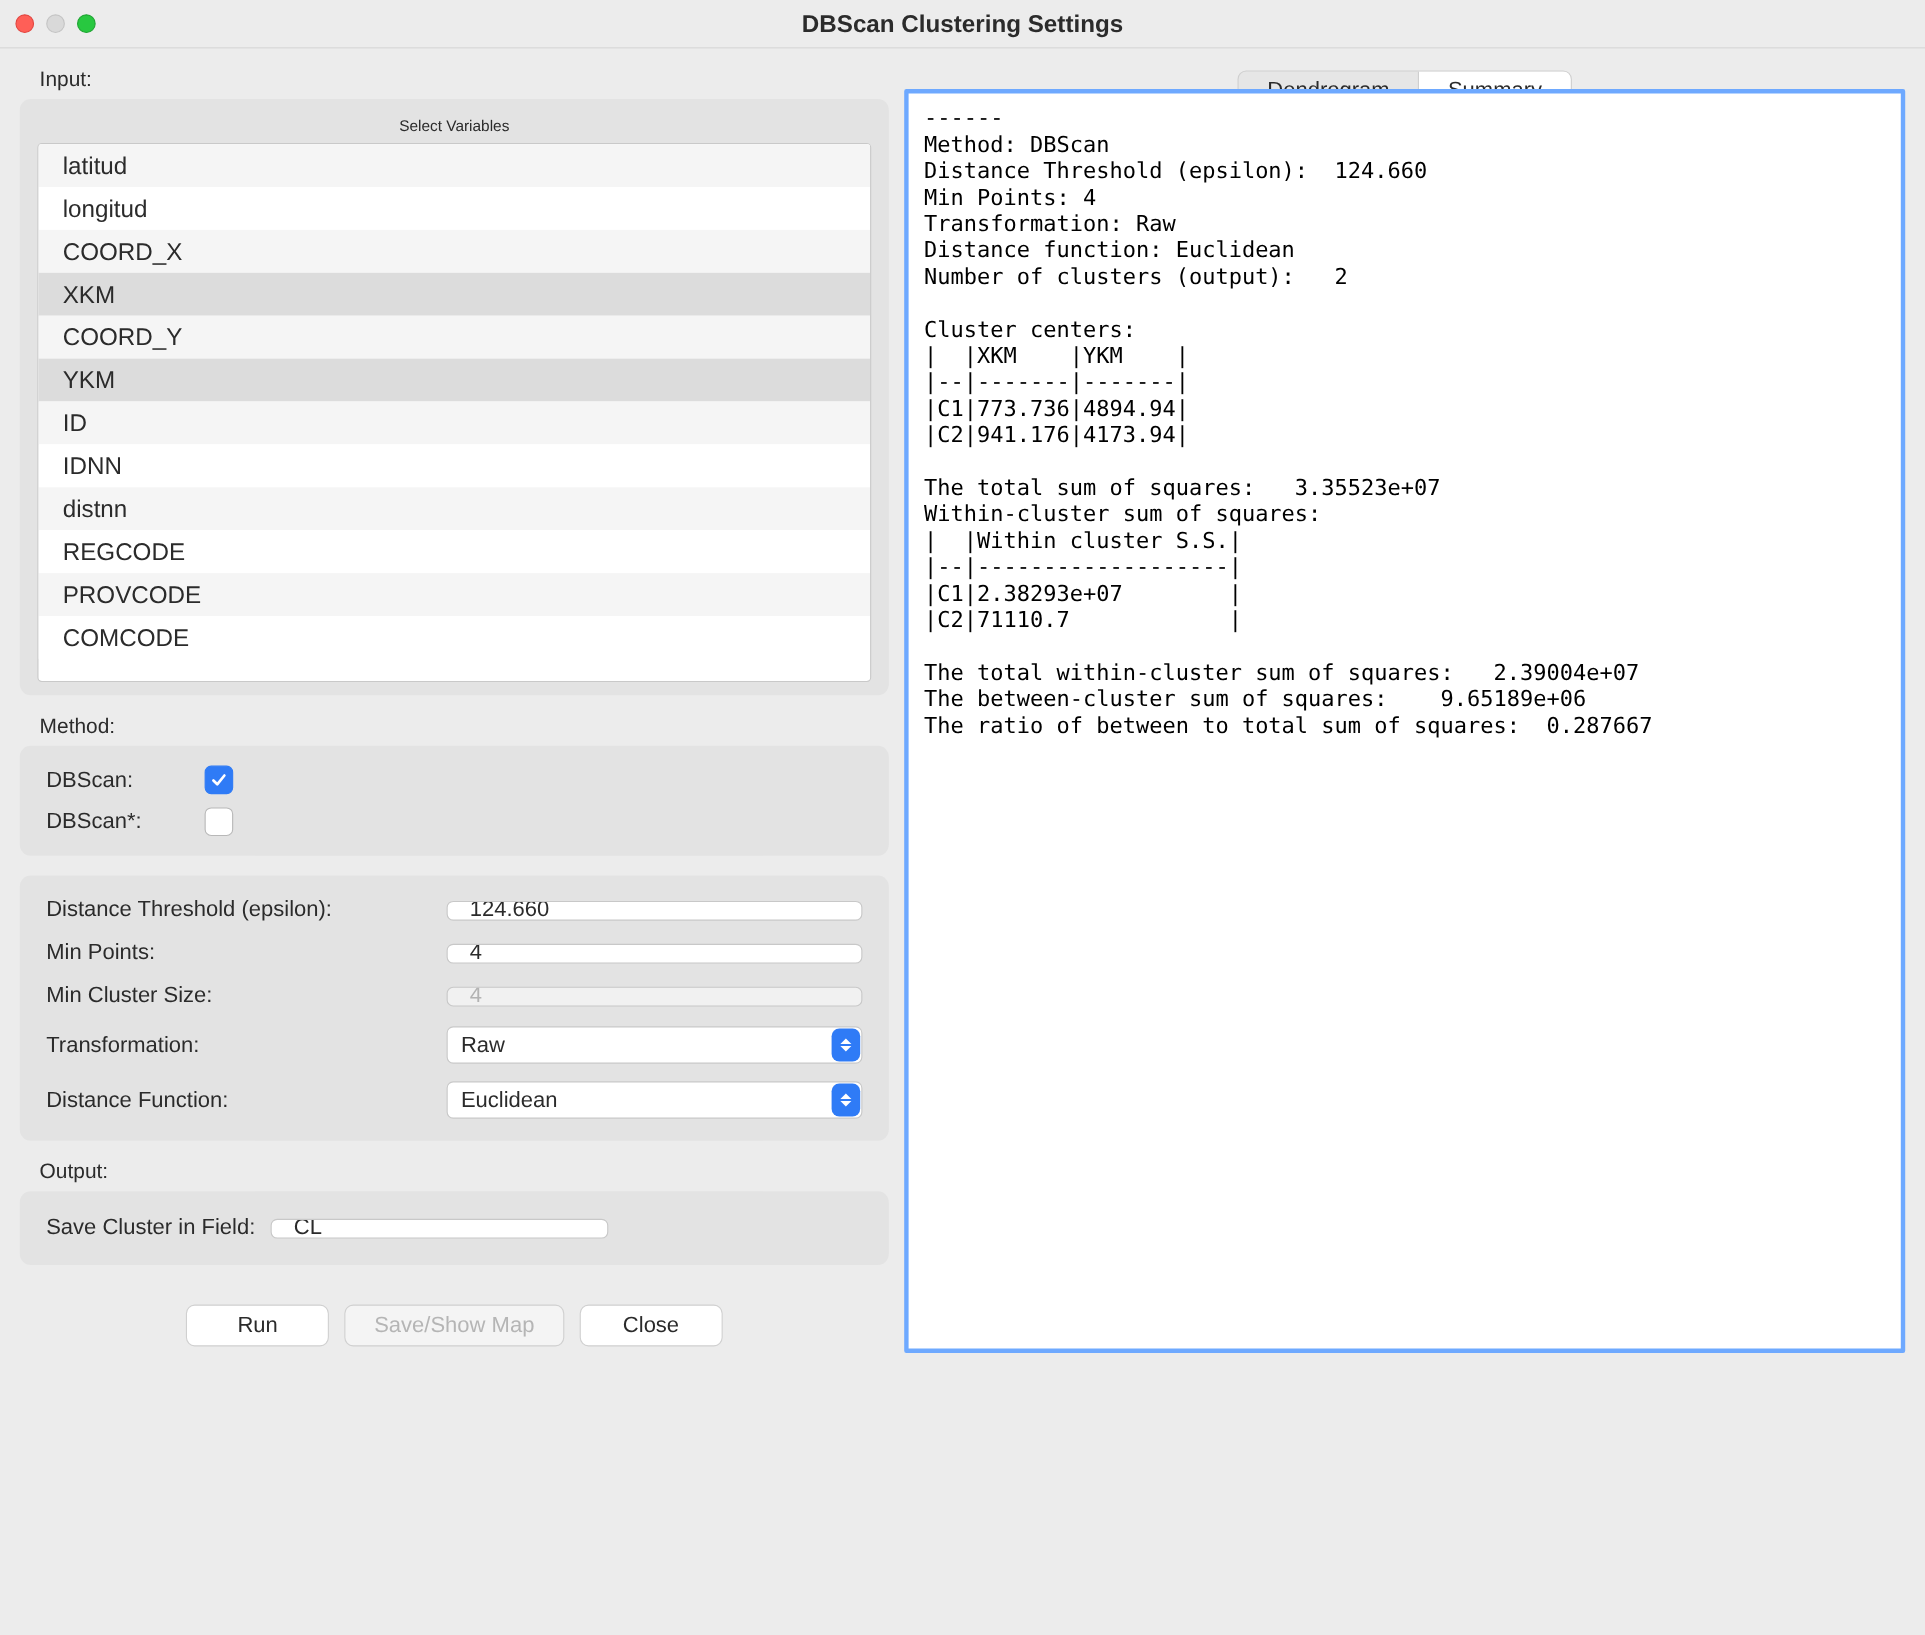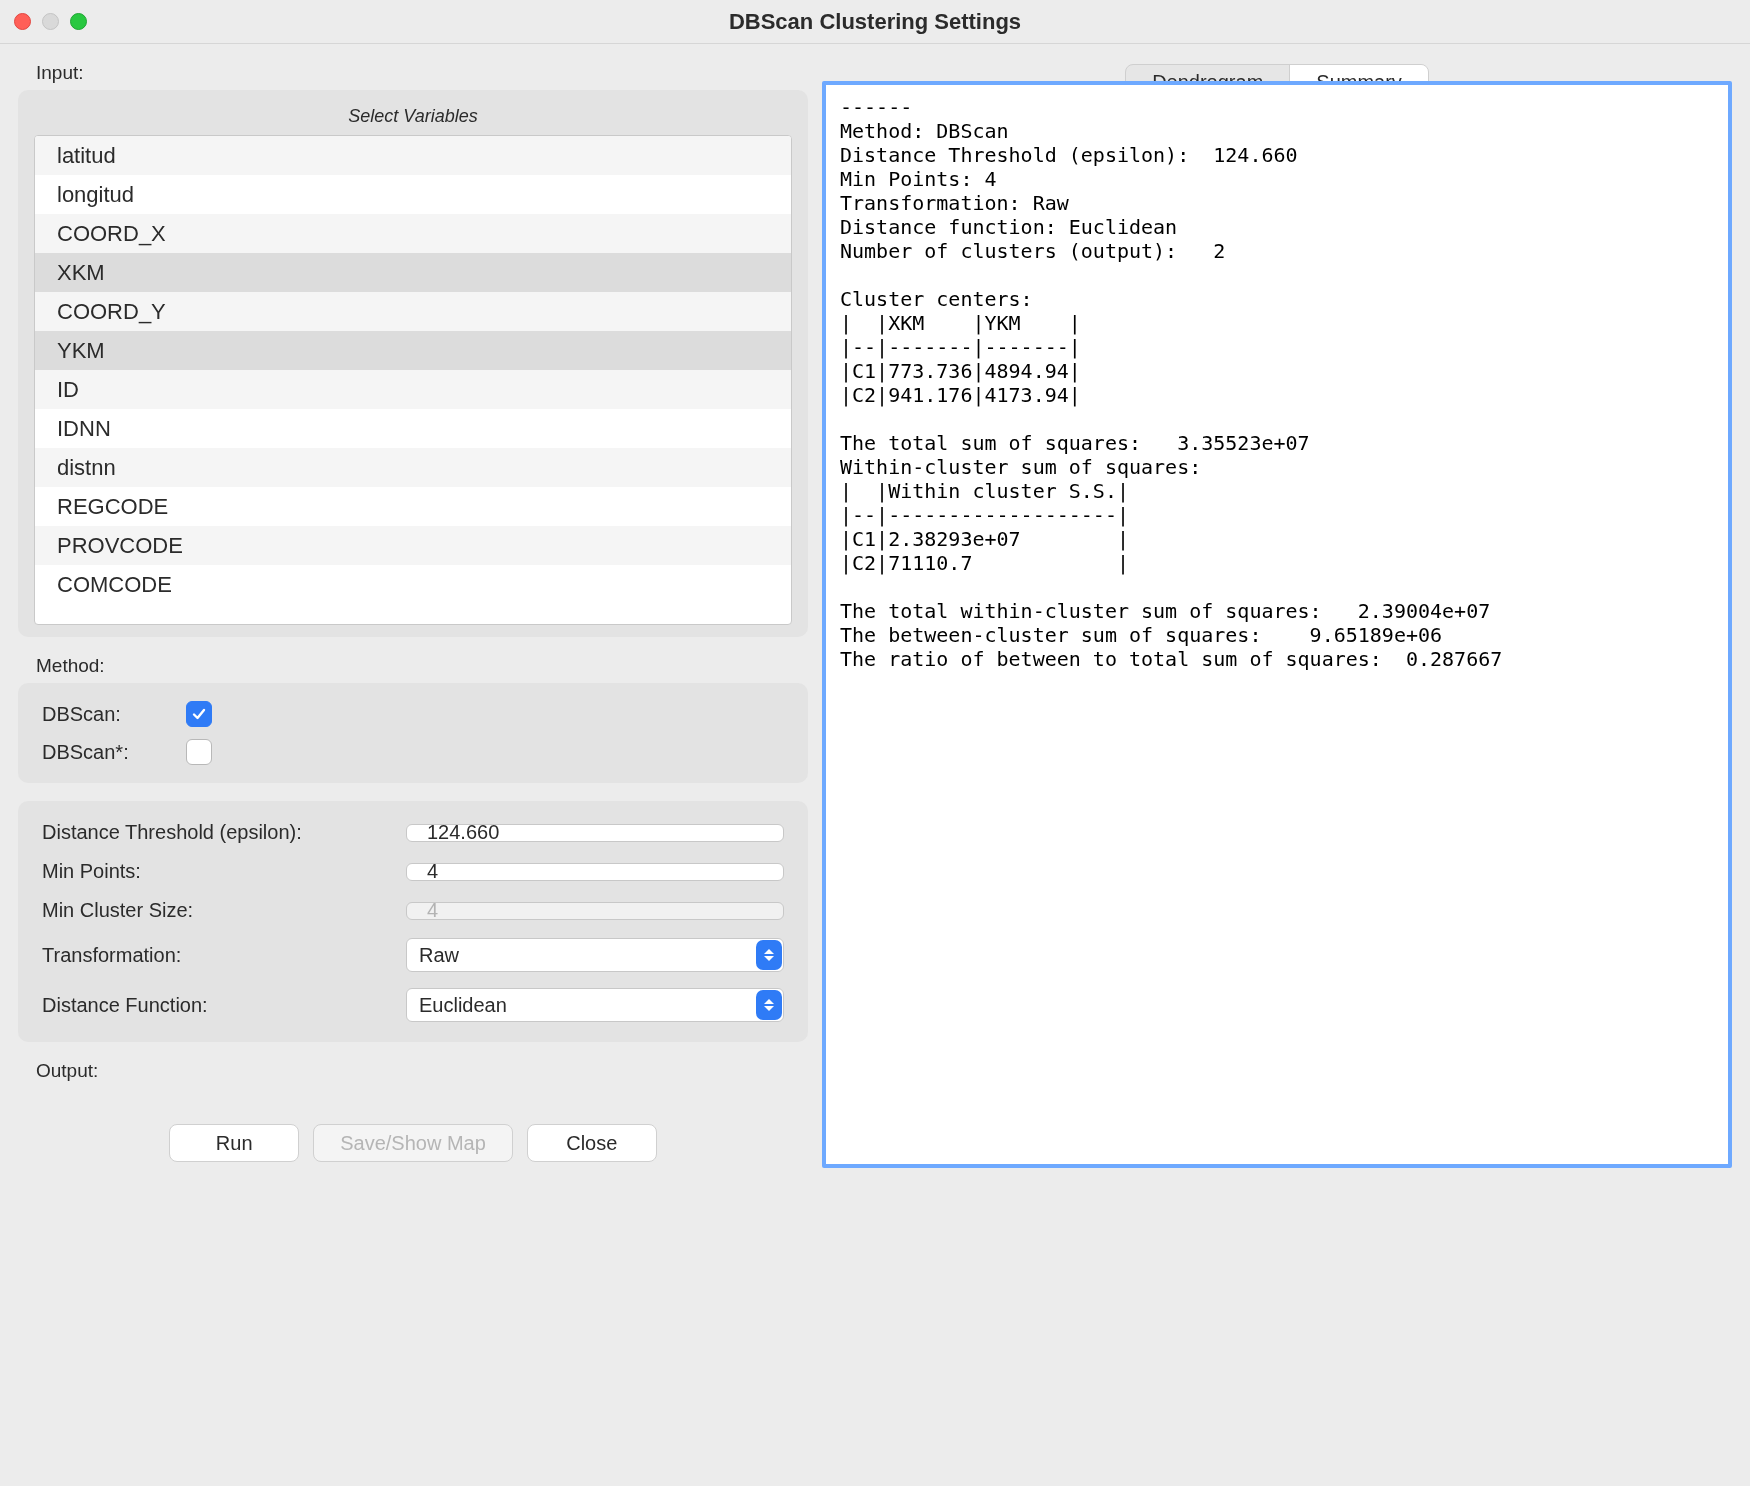--- a/index.html
+++ b/index.html
@@ -57,21 +57,21 @@
   .leftcol{ width:790px; display:flex; flex-direction:column; gap:18px;}
   .rightcol{ flex:1; display:flex; flex-direction:column; }
   .section-label{ font-size:19px; margin:0 0 6px 18px; }
   .group{
     background:var(--groupbox-dark);
     border-radius:10px;
     padding:12px 16px;
   }
   
   .list-title{
-    text-align:center; font-size:18px; margin:4px 0 8px 0;font-style:italic;
+    text-align:center; font-size:14px; margin:4px 0 8px 0;
   }
   .listbox{
     background:var(--white);
     border:1px solid #c9c9c9;
     border-radius:4px;
     height:490px;
     overflow:auto;
   }
   .listbox .item{
     padding:2px 22px;
@@ -247,20 +247,26 @@
                 <div class="arr up"></div>
                 <div class="arr dn"></div>
               </div>
           </div>
         </div>
       </div>
     </div>
 
     <div>
       <div class="section-label">Output:</div>
+      <div class="group">
+        <div class="out-row">
+          <span class="lbl">Save Cluster in Field:</span>
+          <input class="textin" value="CL" style="">
+        </div>
+      </div>
     </div>
 
     <div class="btnrow">
       <button class="btn">Run</button>
       <button class="btn disabled" disabled="">Save/Show Map</button>
       <button class="btn">Close</button>
     </div>
   </div>
 
   <div class="rightcol">

